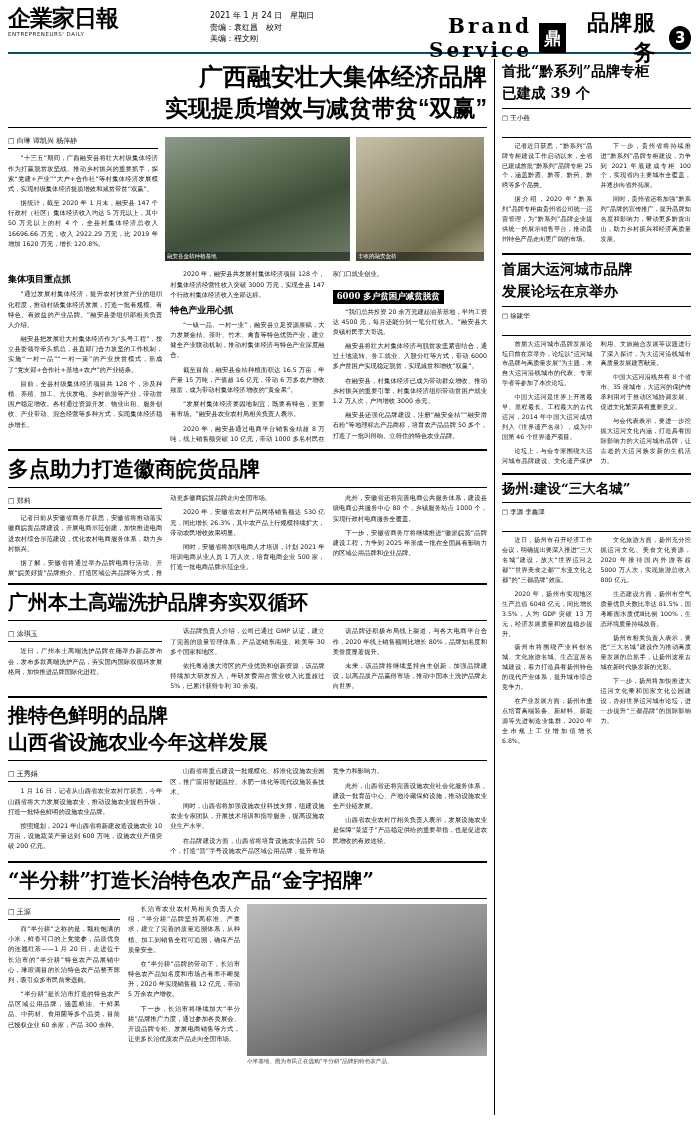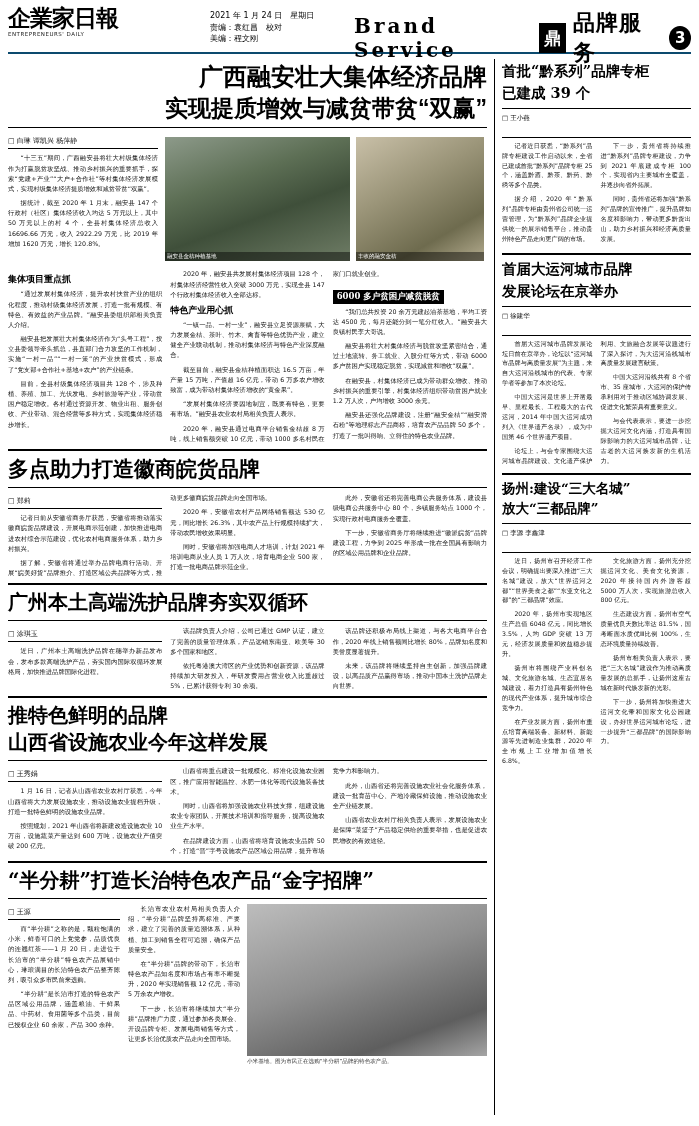--- a/index.html
+++ b/index.html
@@ -17,21 +17,21 @@
   .masthead { display:flex; align-items:flex-start; height: 48px; border-bottom: 2px solid #0c4a6e; padding-bottom:3px;}
   .mast-left { width: 196px; }
   .mast-title {
     font-family: "DejaVu Serif","Liberation Serif",serif;
     font-weight: bold; font-size: 23px; letter-spacing: -1px; line-height: 1;
   }
   .mast-sub { font-size: 5.5px; letter-spacing: 0.5px; margin-top:2px; color:#222;}
   .mast-mid { flex: 0 0 150px; font-size: 8px; line-height: 1.45; padding-top: 4px; padding-left:6px;}
   .mast-mid div { white-space: nowrap; }
   .mast-brand {
-    flex: 1; display:flex; align-items:center; justify-content:flex-end; gap:7px; padding-top:2px;
+    flex: 1; display:flex; align-items:center; justify-content:flex-end; gap:7px; padding-top:2px;text-align:right;
   }
   .brand-en {
     font-family:"DejaVu Serif","Liberation Serif",serif;
     font-size: 20px; font-weight:bold; letter-spacing: 3px;
   }
   .brand-seal {
     width: 30px; height: 30px; background:#000; color:#fff; font-size:17px;
     display:flex; align-items:center; justify-content:center; font-weight:bold;
     font-family:"DejaVu Serif","Liberation Serif",serif;
   }
@@ -265,21 +265,20 @@
           <p class="rt">论坛上，与会专家围绕大运河城市品牌建设、文化遗产保护利用、文旅融合发展等议题进行了深入探讨，为大运河沿线城市高质量发展建言献策。</p>
           <p class="rt">中国大运河沿线共有 8 个省市、35 座城市，大运河的保护传承利用对于推动区域协调发展、促进文化繁荣具有重要意义。</p>
           <p class="rt">与会代表表示，要进一步挖掘大运河文化内涵，打造具有国际影响力的大运河城市品牌，让古老的大运河焕发新的生机活力。</p>
         </div>
       </div>
 
       <div class="hl thick"></div>
 
       <div>
         <div class="right-head sm">扬州:建设“三大名城”</div>
-        <div class="right-head sm">放大“三都品牌”</div>
         <div class="hl"></div>
         <div class="right-byline">□ 李源 李鑫津</div>
         <div class="cols2">
           <p class="rt">近日，扬州市召开经济工作会议，明确提出要深入推进“三大名城”建设，放大“世界运河之都”“世界美食之都”“东亚文化之都”的“三都品牌”效应。</p>
           <p class="rt">2020 年，扬州市实现地区生产总值 6048 亿元，同比增长 3.5%，人均 GDP 突破 13 万元，经济发展质量和效益稳步提升。</p>
           <p class="rt">扬州市将围绕产业科创名城、文化旅游名城、生态宜居名城建设，着力打造具有扬州特色的现代产业体系，提升城市综合竞争力。</p>
           <p class="rt">在产业发展方面，扬州市重点培育高端装备、新材料、新能源等先进制造业集群，2020 年全市规上工业增加值增长 6.8%。</p>
           <p class="rt">文化旅游方面，扬州充分挖掘运河文化、美食文化资源，2020 年接待国内外游客超 5000 万人次，实现旅游总收入 800 亿元。</p>
           <p class="rt">生态建设方面，扬州市空气质量优良天数比率达 81.5%，国考断面水质优Ⅲ比例 100%，生态环境质量持续改善。</p>
           <p class="rt">扬州市相关负责人表示，要把“三大名城”建设作为推动高质量发展的总抓手，让扬州这座古城在新时代焕发新的光彩。</p>

